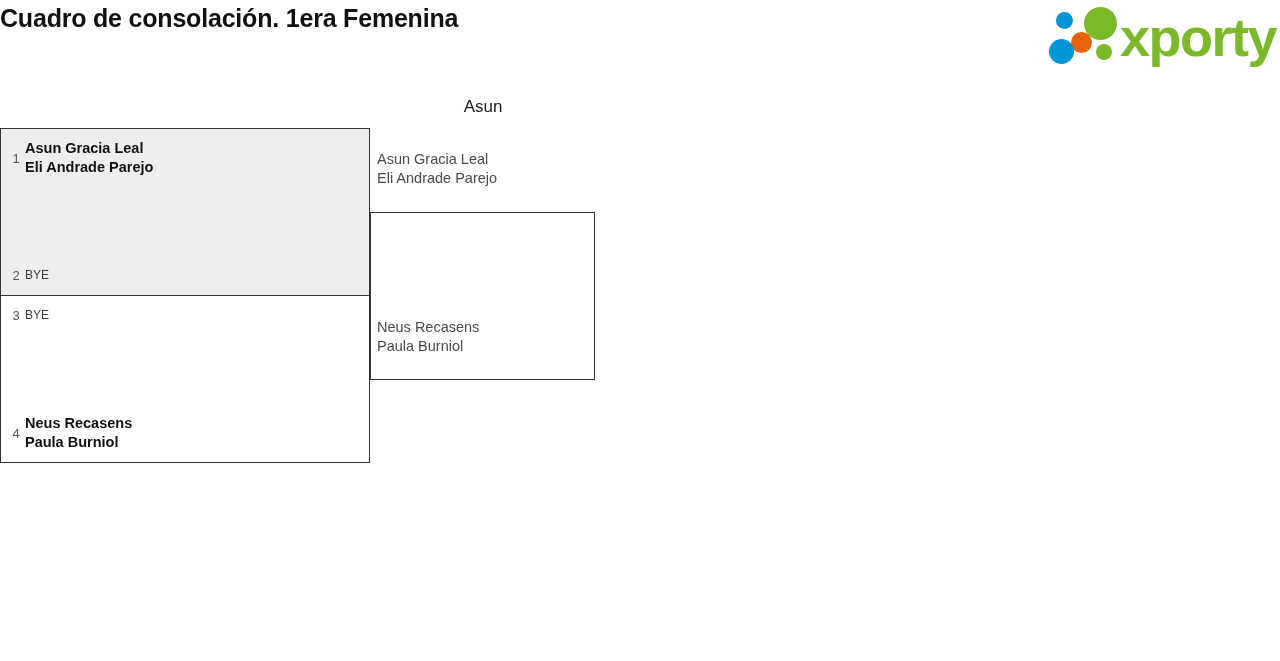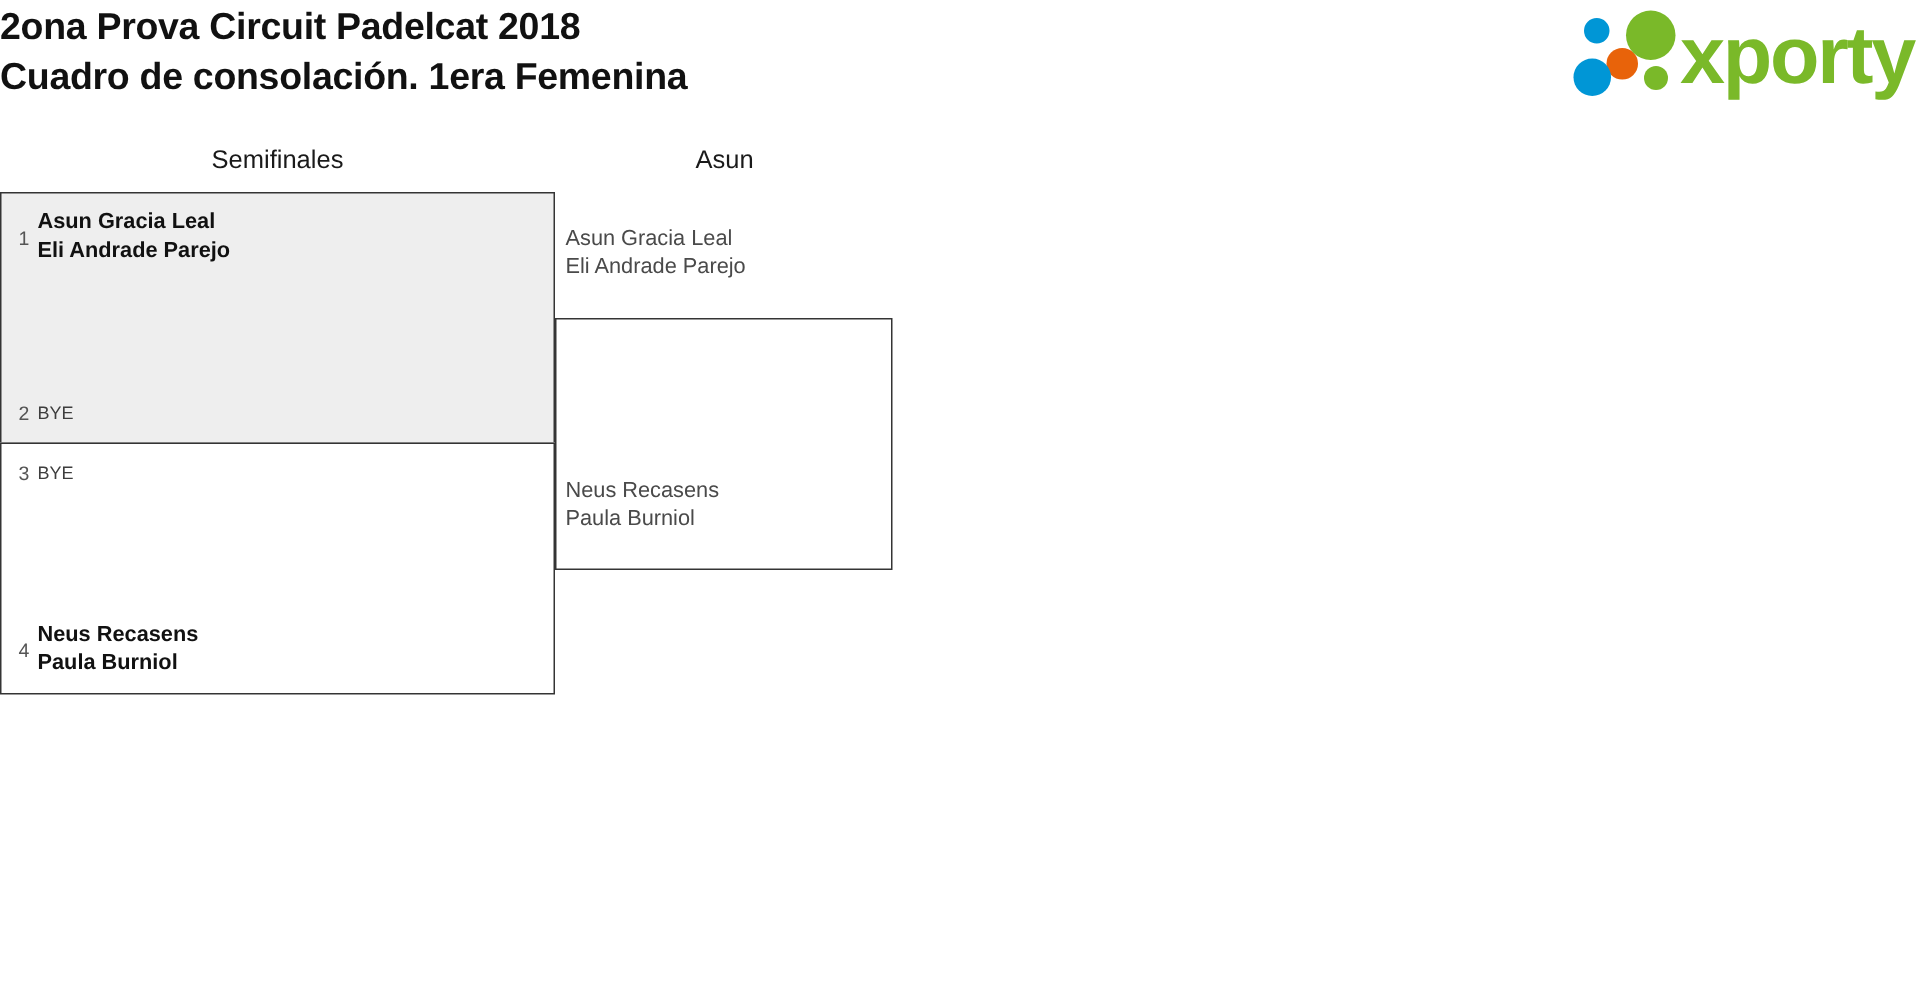--- a/index.html
+++ b/index.html
@@ -150,40 +150,38 @@
   }
   #final-slot-top    { left: 377px; top: 150px; }
   #final-slot-bottom { left: 377px; top: 318px; }
 </style>
 </head>
 <body>
 
 <div id="tournament-header">
 
   <div id="title-block">
-    <div class="title-line">2ona Prova Circuit Padelcat 2018</div>
     <div class="title-line">Cuadro de consolación. 1era Femenina</div>
   </div>
 
   <div id="brand-logo">
     <div id="logo-dots">
       <span class="logo-dot dot-blue-sm"></span>
       <span class="logo-dot dot-orange"></span>
       <span class="logo-dot dot-green-lg"></span>
       <span class="logo-dot dot-blue-lg"></span>
       <span class="logo-dot dot-green-sm"></span>
     </div>
     <div id="logo-wordmark">xporty</div>
   </div>
 
 </div>
 
 <div id="bracket">
 
-  <div class="round-header" id="round-header-semis">Semifinales</div>
 
   <div class="round-header" id="round-header-final">Asun</div>
 
   <div class="match-box shaded" id="match-semi-1">
     <div class="entry entry-top">
       <span class="seed">1</span>
       <span class="team-names">
         <span class="team-line">Asun Gracia Leal</span>
         <span class="team-line">Eli Andrade Parejo</span>
       </span>

